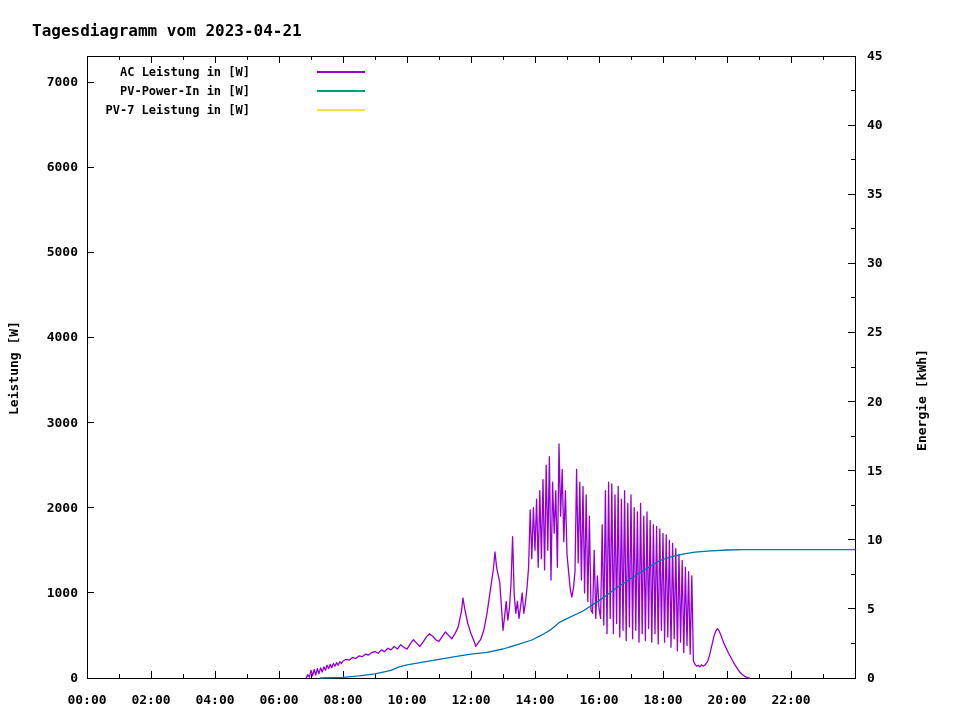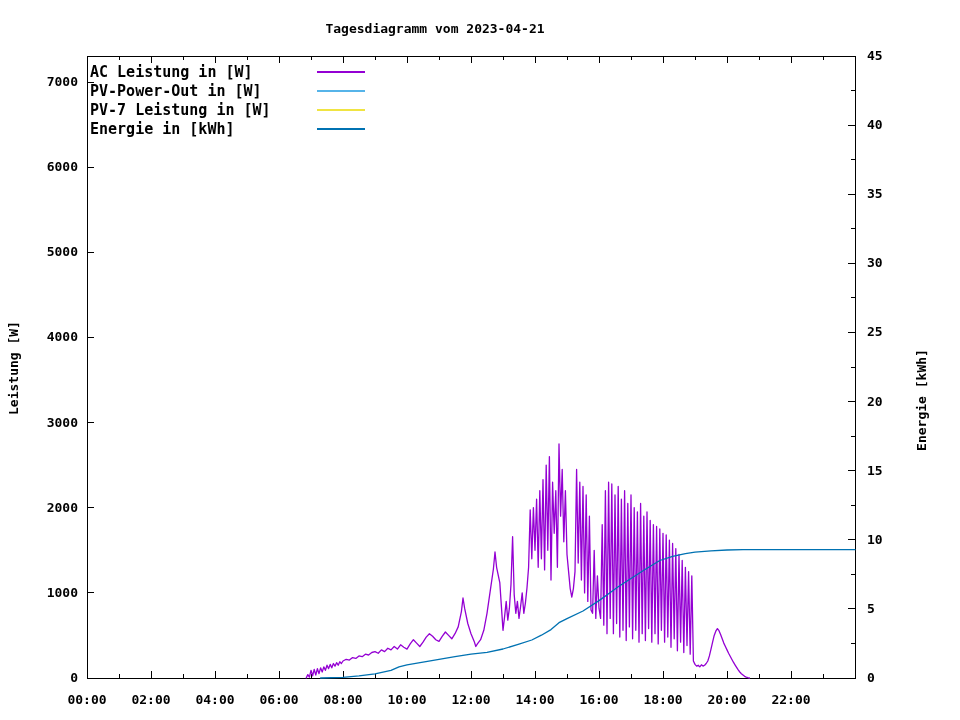--- a/index.html
+++ b/index.html
@@ -1,27 +1,27 @@
 <!DOCTYPE html>
 <html><head>
 <meta charset="utf-8">
 <style>
   html,body{margin:0;padding:0;background:#fff;}
   #screen{position:relative;width:960px;height:720px;background:#ffffff;overflow:hidden;
           font-family:"DejaVu Sans Mono","Liberation Mono",monospace;color:#000;}
   #plot-svg{position:absolute;left:0;top:0;}
-  .chart-title{position:absolute;left:0;top:21px;width:870px;text-align:center;
-               font-size:13px;font-weight:bold;}
+  .chart-title{position:absolute;left:0;top:21px;width:870px;text-align:left;
+               font-size:16px;font-weight:bold;padding-left:32px;}
   .ylabel{position:absolute;width:240px;height:16px;text-align:center;font-size:13px;font-weight:bold;
           transform:rotate(-90deg);}
   #ylabel-left{left:-106px;top:360px;}
   #ylabel-right{left:802px;top:392px;}
   #legend{position:absolute;left:90px;top:62px;}
   .legend-row{display:flex;align-items:center;height:19.2px;}
-  .legend-label{display:block;width:160px;font-size:15px;font-weight:bold;white-space:pre;}
+  .legend-label{display:block;width:160px;text-align:right;font-size:12px;font-weight:bold;white-space:pre;}
   .legend-line{display:block;width:48px;height:2px;margin-left:67px;}
 </style>
 </head>
 <body>
 
 <div id="screen">
   <div class="chart-title">Tagesdiagramm vom 2023-04-21</div>
   <div id="ylabel-left" class="ylabel">Leistung [W]</div>
   <div id="ylabel-right" class="ylabel">Energie [kWh]</div>
   <svg id="plot-svg" width="960" height="720">
@@ -133,25 +133,21 @@
       <line x1="855" y1="90.55555555555554" x2="851" y2="90.55555555555554" stroke="#000000" stroke-width="1" shape-rendering="crispEdges"></line>
       <polyline points="306.2,678.0 307.8,674.6 309.4,677.1 311.0,670.3 312.6,675.9 314.2,669.5 315.8,675.0 317.4,668.6 319.0,673.7 320.6,667.8 322.2,672.0 323.8,666.9 325.4,670.3 327.0,665.2 328.6,668.6 330.2,664.4 331.8,667.8 333.4,663.5 335.0,666.1 336.6,662.7 338.2,665.2 339.8,661.8 341.4,663.5 343.0,661.0 346.2,659.3 349.4,660.1 352.6,657.6 355.8,658.4 359.0,655.9 362.2,656.7 365.4,654.2 368.6,655.0 371.8,652.5 375.0,651.6 378.2,653.3 381.4,649.9 384.6,651.6 387.8,648.2 391.0,649.9 394.2,646.5 397.4,649.1 400.6,644.8 403.8,647.3 407.0,649.1 410.2,643.9 413.4,639.7 416.6,643.1 419.8,646.5 423.0,642.2 426.2,637.1 429.4,633.7 432.6,636.3 435.8,639.7 439.0,641.4 442.2,636.3 445.4,632.0 448.6,635.4 451.8,638.8 455.0,633.7 458.2,626.9 461.4,611.6 463.0,598.0 464.6,608.2 467.8,623.5 471.0,633.7 474.2,641.4 475.8,646.5 477.4,643.9 480.6,639.7 483.8,630.3 487.0,613.3 490.2,591.2 493.4,569.0 495.0,552.0 496.6,567.3 499.8,582.6 503.0,630.3 504.6,616.7 506.2,601.4 507.8,620.1 509.4,608.2 511.0,584.3 512.6,536.7 514.2,594.6 515.8,613.3 517.4,601.4 519.0,618.4 520.6,606.5 522.2,592.9 523.8,613.3 525.4,603.1 527.0,587.7 528.6,567.3 530.2,509.8 531.8,558.8 533.4,507.7 535.0,550.3 536.6,499.2 538.2,567.3 539.8,490.7 541.4,558.8 543.0,479.6 544.6,569.9 546.2,465.1 547.8,550.3 549.4,456.6 551.0,580.1 552.6,482.2 554.2,533.3 555.8,490.7 557.4,567.3 559.0,443.9 560.6,516.2 562.2,469.4 563.8,541.8 565.4,490.7 567.0,554.5 568.6,571.6 570.2,588.6 571.8,597.1 573.4,588.6 575.0,571.6 576.6,469.4 578.2,563.1 579.8,482.2 581.4,580.1 583.0,486.4 584.6,592.9 586.2,494.9 587.8,601.4 589.4,516.2 591.0,609.9 592.6,613.3 594.2,550.3 595.8,618.4 597.4,575.8 599.0,608.2 600.6,618.4 602.2,524.7 603.8,625.2 605.4,490.7 607.0,633.7 608.6,482.2 610.2,618.4 611.8,483.9 613.4,633.7 615.0,494.9 616.6,623.5 618.2,486.4 619.8,637.1 621.4,499.2 623.0,630.3 624.6,490.7 626.2,640.5 627.8,503.5 629.4,626.9 631.0,494.9 632.6,638.8 634.2,507.7 635.8,630.3 637.4,512.0 639.0,642.2 640.6,503.5 642.2,633.7 643.8,516.2 645.4,640.5 647.0,512.0 648.6,628.6 650.2,520.5 651.8,642.2 653.4,524.7 655.0,633.7 656.6,526.4 658.2,643.9 659.8,529.0 661.4,630.3 663.0,533.3 664.6,642.2 666.2,535.0 667.8,637.1 669.4,540.1 671.0,647.3 672.6,543.5 674.2,638.8 675.8,548.6 677.4,650.8 679.0,554.5 680.6,642.2 682.2,560.5 683.8,652.5 685.4,567.3 687.0,645.6 688.6,571.6 690.2,654.2 691.8,575.8 693.4,661.0 695.0,664.4 696.6,666.1 698.2,665.2 699.8,666.9 701.4,664.8 703.0,666.1 704.6,665.2 706.2,663.5 707.8,661.0 709.4,655.9 711.0,649.1 712.6,642.2 714.2,635.4 715.8,631.2 717.4,628.6 719.0,630.7 720.6,634.6 722.2,638.8 723.8,643.1 725.4,646.5 727.0,649.9 728.6,653.3 730.2,656.3 731.8,659.3 733.4,662.2 735.0,664.8 736.6,667.4 738.2,669.9 739.8,672.0 741.4,673.7 743.0,675.0 744.6,676.3 746.2,677.1 747.8,677.6 749.4,678.0" fill="none" stroke="#9400D3" stroke-width="1.3" stroke-linejoin="round" stroke-linecap="round"></polyline>
       <polyline points="320.6,678.0 343.0,677.3 359.0,675.9 375.0,673.9 391.0,670.4 399.0,666.9 407.0,664.9 423.0,662.1 439.0,659.3 455.0,656.6 471.0,654.2 487.0,652.4 503.0,649.0 519.0,644.1 531.8,640.0 541.4,635.2 551.0,629.6 559.0,622.7 567.0,618.6 583.0,611.0 599.0,600.6 608.6,593.7 618.2,586.8 631.0,578.5 643.8,570.2 659.8,560.5 672.6,556.4 685.4,553.6 695.0,552.2 711.0,550.8 727.0,550.0 743.0,549.7 855.0,549.7" fill="none" stroke="#0072B2" stroke-width="1.3" stroke-linejoin="round" stroke-linecap="round"></polyline>
     </svg>
   <div id="legend">
       <div class="legend-row">
         <span class="legend-label">AC Leistung in [W]</span>
         <span class="legend-line" style="background: rgb(148, 0, 211);"></span>
       </div>
       <div class="legend-row">
-        <span class="legend-label">PV-Power-Out in [W]</span>
-        <span class="legend-line" style="background: rgb(86, 180, 233);"></span>
+        <span class="legend-label">PV-Power-In in [W]</span>
+        <span class="legend-line" style="background: rgb(0, 158, 115);"></span>
       </div>
       <div class="legend-row">
         <span class="legend-label">PV-7 Leistung in [W]</span>
         <span class="legend-line" style="background: rgb(240, 228, 66);"></span>
       </div>
-      <div class="legend-row">
-        <span class="legend-label">Energie in [kWh]</span>
-        <span class="legend-line" style="background: rgb(0, 114, 178);"></span>
-      </div>
     </div>
 </div>
 
 </body></html>

